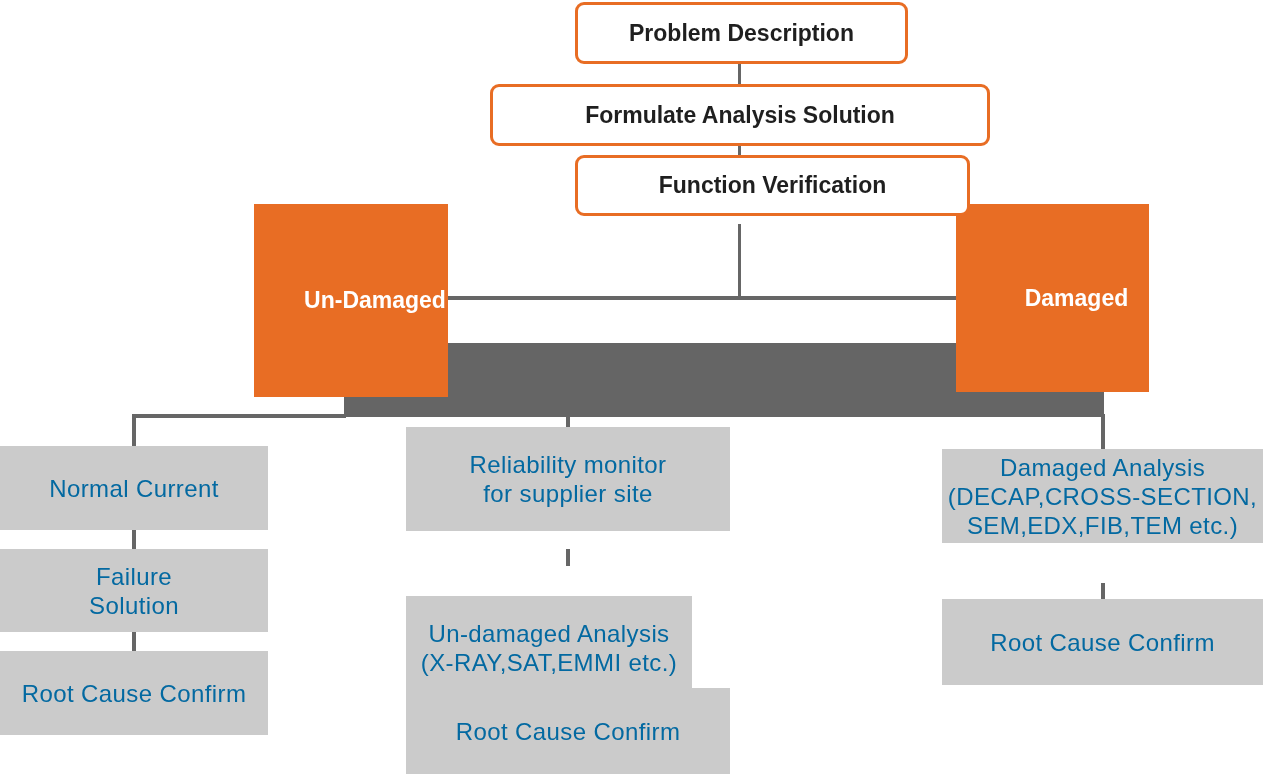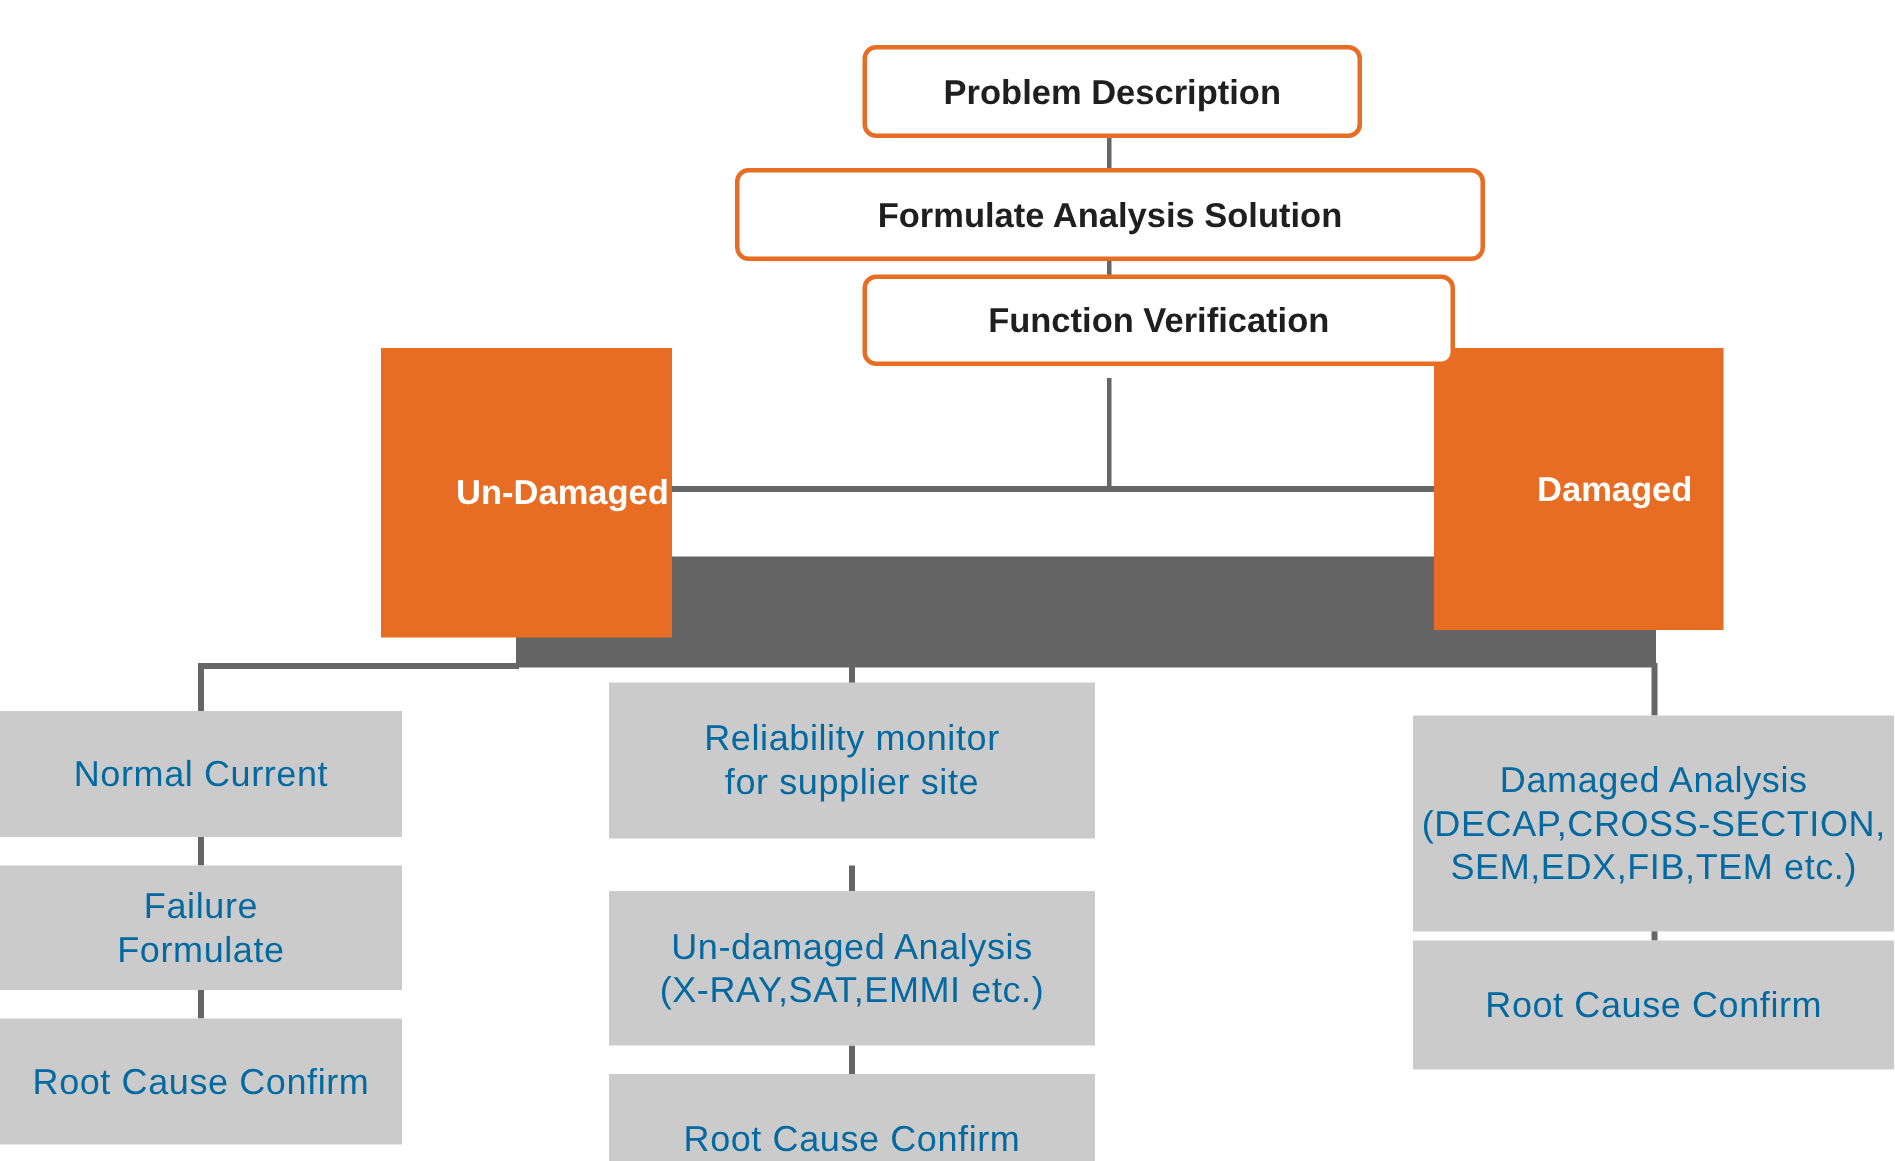--- a/index.html
+++ b/index.html
@@ -3,21 +3,21 @@
 <meta charset="utf-8">
 <style>
   html,body{margin:0;padding:0;background:#ffffff;}
   .canvas{
     position:relative;
     width:1263px;height:774px;
     background:#ffffff;
     overflow:hidden;
     font-family:"Liberation Sans","DejaVu Sans",sans-serif;
   }
-  .abs{position:absolute;box-sizing:border-box;margin-top:28px;}
+  .abs{position:absolute;box-sizing:border-box;}
   
   .node-outline{
     background:#ffffff;
     border:3px solid #E86D24;
     border-radius:9px;
     display:flex;align-items:center;justify-content:center;
     font-weight:bold;font-size:23px;color:#1f1f1f;
     text-align:center;
     z-index:3;
   }
@@ -71,27 +71,27 @@
 
   <div class="node-outline abs" style="left:575px;top:2px;width:333px;height:62px">Problem Description</div>
   <div class="node-outline abs" style="left:490px;top:84px;width:500px;height:62px">Formulate Analysis Solution</div>
   <div class="node-outline abs" style="left:575px;top:155px;width:395px;height:61px">Function Verification</div>
 
   <div class="branch abs" style="left:254px;top:204px;width:194px;height:193px">Un-Damaged</div>
   <div class="branch abs" style="left:956px;top:204px;width:193px;height:188px">Damaged</div>
 
   <div class="gbox abs" style="left:0px;top:446px;width:268px;height:84px">Normal Current</div>
   <div class="gbox abs" style="left:0px;top:549px;width:268px;height:83px">Failure
-Formulate</div>
+Solution</div>
   <div class="gbox abs" style="left:0px;top:651px;width:268px;height:84px">Root Cause Confirm</div>
 
   <div class="gbox abs" style="left:406px;top:427px;width:324px;height:104px">Reliability monitor
 for supplier site</div>
-  <div class="gbox abs" style="left:406px;top:566px;width:324px;height:103px">Un-damaged Analysis
+  <div class="gbox abs" style="left:406px;top:596px;width:286px;height:103px">Un-damaged Analysis
 (X-RAY,SAT,EMMI etc.)</div>
   <div class="gbox abs" style="left:406px;top:688px;width:324px;height:86px">Root Cause Confirm</div>
 
-  <div class="gbox abs" style="left:942px;top:449px;width:321px;height:144px">Damaged Analysis
+  <div class="gbox abs" style="left:942px;top:449px;width:321px;height:94px">Damaged Analysis
 (DECAP,CROSS-SECTION,
 SEM,EDX,FIB,TEM etc.)</div>
   <div class="gbox abs" style="left:942px;top:599px;width:321px;height:86px">Root Cause Confirm</div>
 
 </div>
 
 </body></html>

